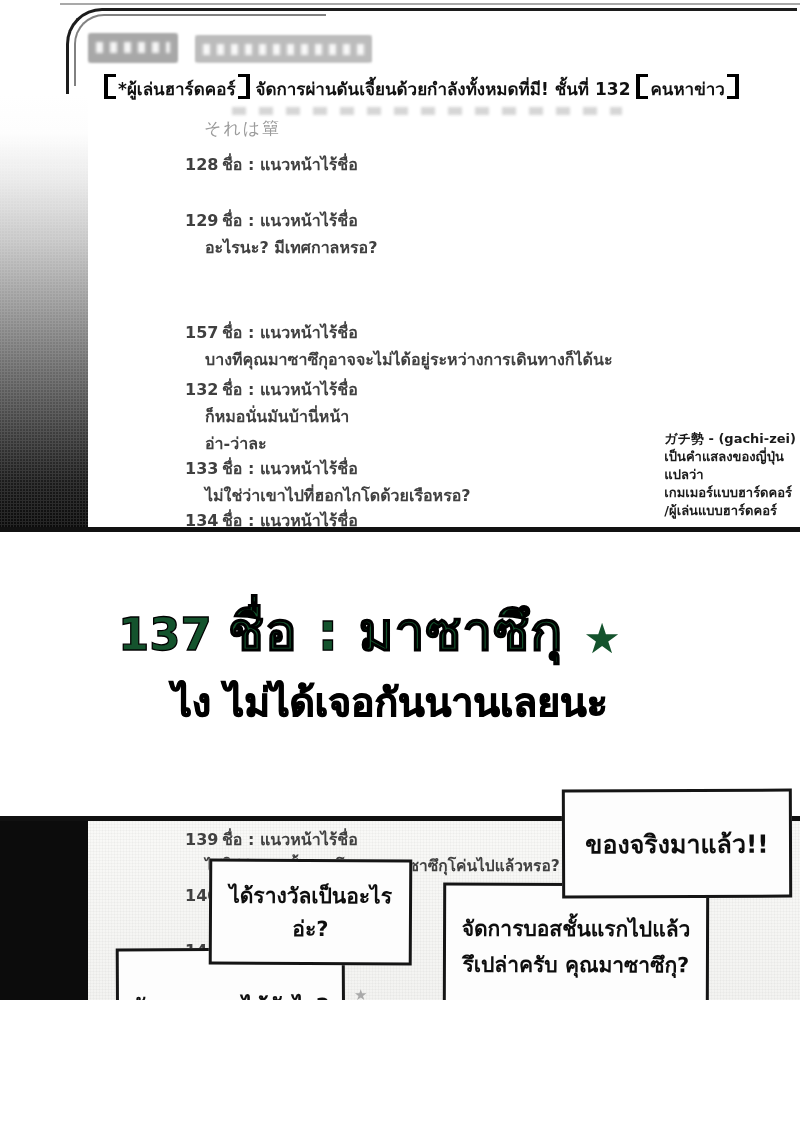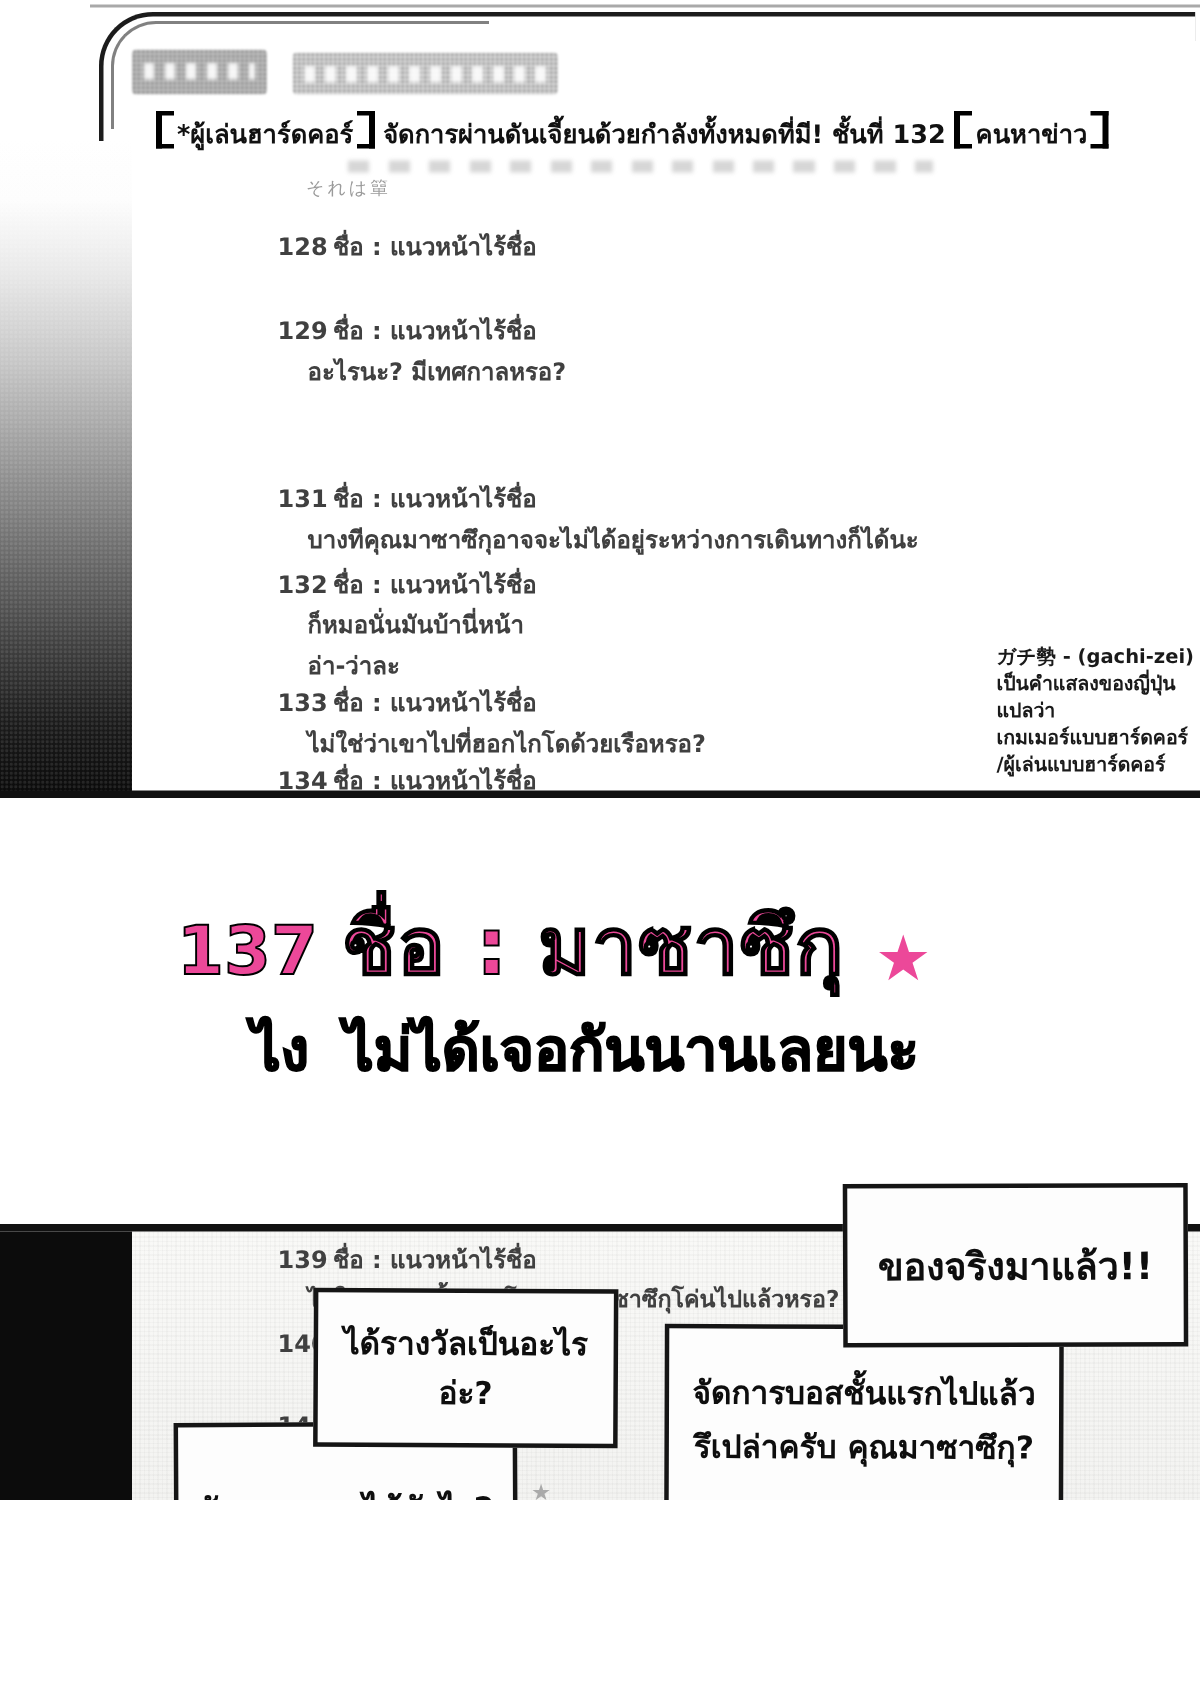--- a/index.html
+++ b/index.html
@@ -49,47 +49,47 @@
   }
   .jbr{display:inline-block; width:8px; height:19px; vertical-align:-4px;}
   .jbr-open{border-left:4px solid #000; border-top:3px solid #000; border-bottom:3px solid #000; margin-right:2px;}
   .jbr-close{border-right:4px solid #000; border-top:3px solid #000; border-bottom:3px solid #000; margin-left:2px;}
   .blur-line{
     position:absolute; left:232px; top:107px; width:390px; height:8px;
     background:repeating-linear-gradient(90deg,#b5b5b5 0 14px, transparent 14px 27px);
     filter:blur(1.4px); opacity:.55;
   }
   .faded-jp{
-    position:absolute; left:204px; top:117px; font-size:12px; color:#8a8a8a;
+    position:absolute; left:204px; top:117px; font-size:17px; color:#8a8a8a;
     filter:blur(.4px); opacity:.85; letter-spacing:2px;
   }
   
   .post{position:absolute; left:185px; font-size:16px; font-weight:bold; color:#404040; line-height:27px; white-space:nowrap;}
   .post .phead{line-height:26px;}
   .pnum{display:inline-block; min-width:37px;}
   .pline{margin-left:20px;}
   
   .glossary{
     position:absolute; right:4px; top:430px; text-align:left;
     font-size:13px; font-weight:bold; line-height:18px; color:#1a1a1a; z-index:3;
   }
   
   .divider1{position:absolute; left:0; top:527px; width:800px; height:5px; background:#111; z-index:3;}
   .divider2{position:absolute; left:0; top:816px; width:800px; height:5px; background:#111; z-index:3;}
   
   .feat-line1{
     position:absolute; left:118px; top:592px; display:flex; align-items:baseline; gap:16px;
-    font-weight:bold; color:#ec4899; -webkit-text-stroke:1.3px #000; line-height:1.5; white-space:nowrap;
+    font-weight:bold; color:#14532d; -webkit-text-stroke:1.3px #000; line-height:1.5; white-space:nowrap;
   }
   .feat-num{font-size:45px;}
   .feat-name{font-size:53px; letter-spacing:1px;}
   .feat-star{font-size:42px; -webkit-text-stroke:0; align-self:center; margin-top:14px; margin-left:4px;}
   .feat-line2{
     position:absolute; left:140px; top:672px; width:500px; text-align:center;
-    font-size:39px; font-weight:bold; color:#000; -webkit-text-stroke:1px #000; line-height:1.6; white-space:nowrap;font-family:Liberation Mono, monospace;
+    font-size:39px; font-weight:bold; color:#000; -webkit-text-stroke:1px #000; line-height:1.6; white-space:nowrap;
   }
   
   .bottom-panel{
     position:absolute; left:0; top:821px; width:800px; height:298px; z-index:0;
     background-color:#f5f5f3;
     background-image:
       repeating-linear-gradient(90deg, rgba(0,0,0,.022) 0 1px, transparent 1px 3px),
       repeating-linear-gradient(0deg, rgba(0,0,0,.022) 0 1px, transparent 1px 3px),
       linear-gradient(180deg,#f9f9f7 0%, #f2f2f0 70%, #ececea 100%);
   }
@@ -137,21 +137,21 @@
   <div class="faded-jp">それは簞</div>
 
   <div class="post" style="top:152px">
     <div class="phead"><span class="pnum">128</span><span>ชื่อ : แนวหน้าไร้ชื่อ</span></div>
   </div>
   <div class="post" style="top:208px">
     <div class="phead"><span class="pnum">129</span><span>ชื่อ : แนวหน้าไร้ชื่อ</span></div>
     <div class="pline">อะไรนะ? มีเทศกาลหรอ?</div>
   </div>
   <div class="post" style="top:320px">
-    <div class="phead"><span class="pnum">131</span><span>ชื่อ : แนวหน้าไร้ชื่อ</span></div>
+    <div class="phead"><span class="pnum">157</span><span>ชื่อ : แนวหน้าไร้ชื่อ</span></div>
     <div class="pline">บางทีคุณมาซาซึกุอาจจะไม่ได้อยู่ระหว่างการเดินทางก็ได้นะ</div>
   </div>
   <div class="post" style="top:377px">
     <div class="phead"><span class="pnum">132</span><span>ชื่อ : แนวหน้าไร้ชื่อ</span></div>
     <div class="pline">ก็หมอนั่นมันบ้านี่หน้า</div>
     <div class="pline">อ่า-ว่าละ</div>
   </div>
   <div class="post" style="top:456px">
     <div class="phead"><span class="pnum">133</span><span>ชื่อ : แนวหน้าไร้ชื่อ</span></div>
     <div class="pline">ไม่ใช่ว่าเขาไปที่ฮอกไกโดด้วยเรือหรอ?</div>

